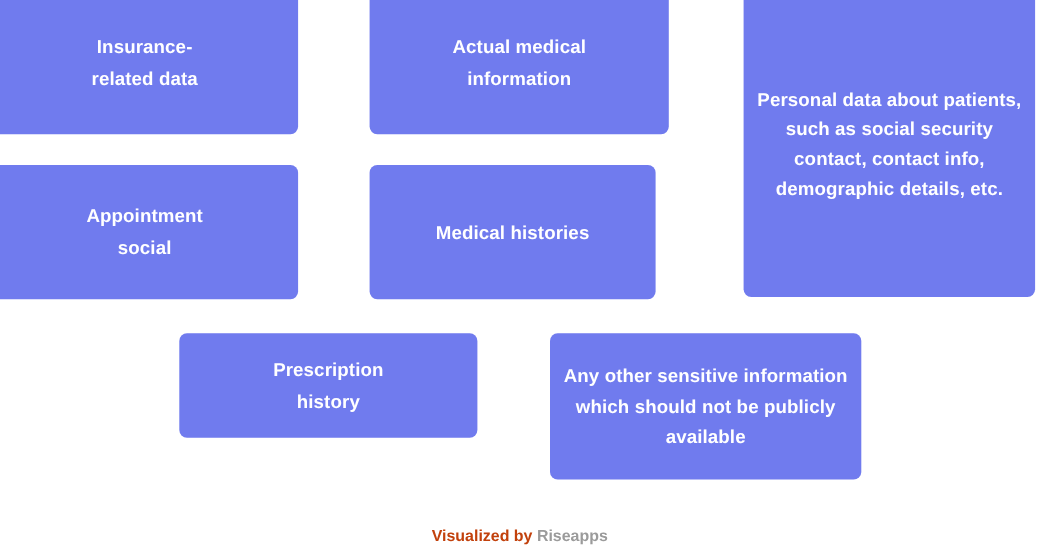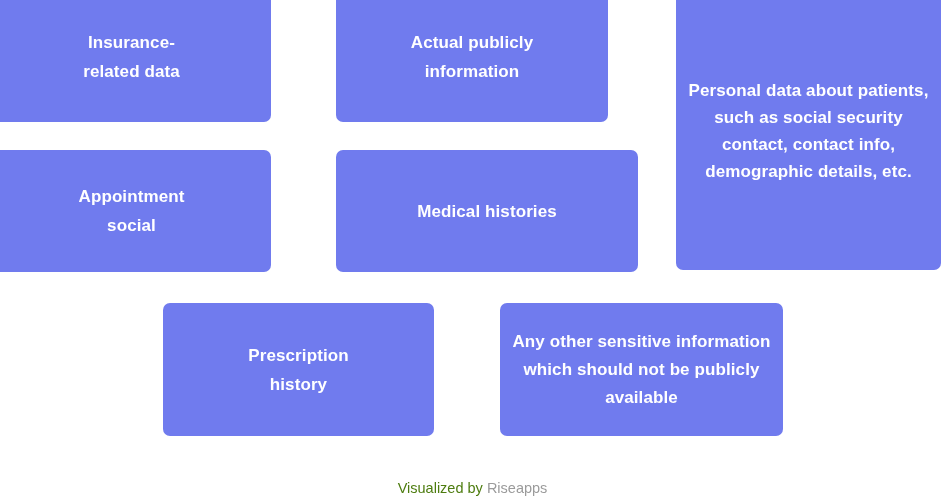--- a/index.html
+++ b/index.html
@@ -59,39 +59,39 @@
   
   #card-actual-medical {
     left: 336px;
     top: -8px;
     width: 272px;
     height: 130px;
   }
   #card-medical-histories {
     left: 336px;
     top: 150px;
-    width: 302px;
+    width: 260px;
     height: 122px;
   }
 
   
   #card-personal-data {
     left: 676px;
     top: -8px;
     width: 265px;
     height: 278px;
     line-height: 27px;
   }
 
   
   #card-prescription {
     left: 163px;
     top: 303px;
     width: 271px;
-    height: 133px;
+    height: 95px;
   }
   #card-any-other {
     left: 500px;
     top: 303px;
     width: 283px;
     height: 133px;
     line-height: 28px;
     justify-content: flex-end;
   }
 
@@ -100,45 +100,45 @@
     position: absolute;
     left: 0;
     top: 478px;
     width: 945px;
     text-align: center;
     font-size: 14.5px;
     line-height: 20px;
     white-space: nowrap;
   }
   #footer .vb {
-    font-weight: normal;
-    color: #4d7c0f;
+    font-weight: bold;
+    color: #c2410c;
   }
   #footer .brand {
-    font-weight: normal;
+    font-weight: bold;
     color: #9B9B9B;
   }
 </style>
 </head>
 <body>
 
 <div id="canvas">
 
   <div class="card" id="card-insurance">
     <span class="card-text">Insurance-
 related data</span>
   </div>
 
   <div class="card" id="card-appointment">
     <span class="card-text">Appointment
 social</span>
   </div>
 
   <div class="card" id="card-actual-medical">
-    <span class="card-text">Actual publicly
+    <span class="card-text">Actual medical
 information</span>
   </div>
 
   <div class="card" id="card-medical-histories">
     <span class="card-text">Medical histories</span>
   </div>
 
   <div class="card" id="card-personal-data">
     <span class="card-text">Personal data about patients, such as social security contact, contact info, demographic details, etc.</span>
   </div>

